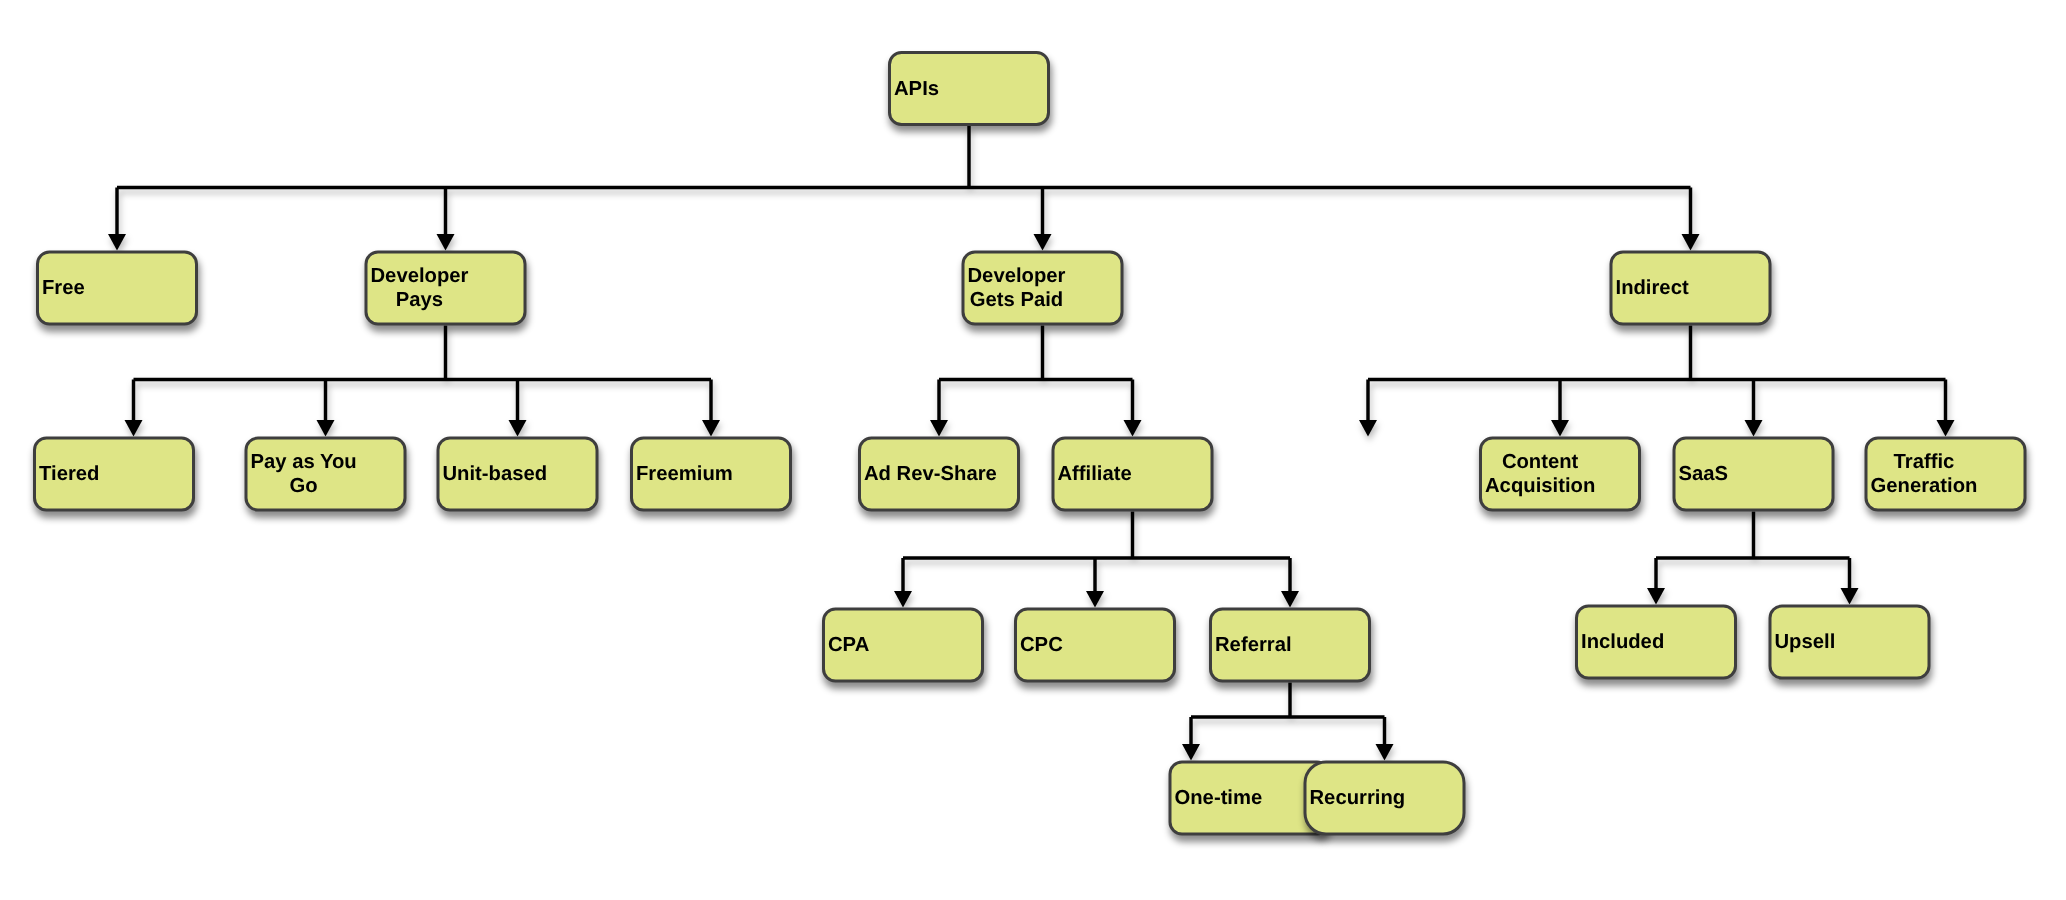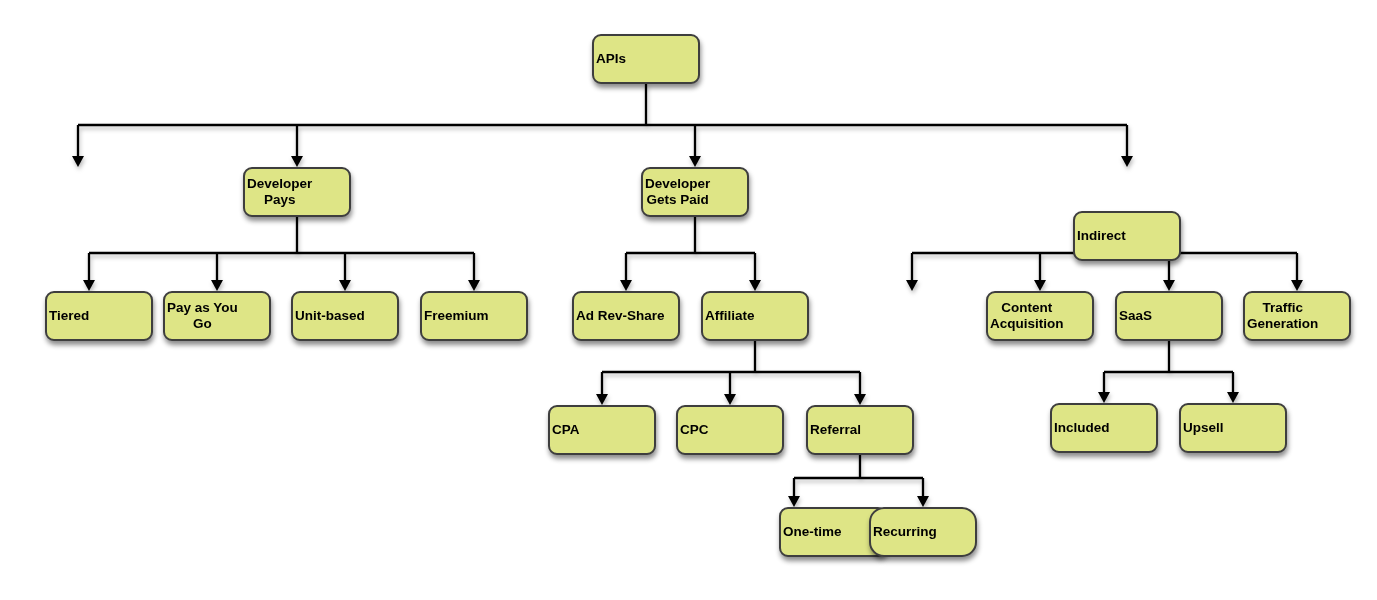--- a/index.html
+++ b/index.html
@@ -89,33 +89,36 @@
 
     <path d="M860 455 L860 478 M794 478 L923 478 M794 478 L794 497 M923 478 L923 497"></path>
     <polygon points="788,496 800,496 794,507"></polygon>
     <polygon points="917,496 929,496 923,507"></polygon>
   </svg>
 
   <div class="node" style="left:592px; top:34px;">
       <span class="label">APIs</span>
     </div>
 
+  <div class="node" style="left:24px; top:167px;">
+      <span class="label">Free</span>
+    </div>
   <div class="node" style="left:243px; top:167px;">
       <span class="label">Developer
 Pays</span>
     </div>
   <div class="node" style="left:641px; top:167px;">
       <span class="label">Developer
 Gets Paid</span>
     </div>
-  <div class="node" style="left:1073px; top:167px;margin-top:44px;">
+  <div class="node" style="left:1073px; top:167px;">
       <span class="label">Indirect</span>
     </div>
 
-  <div class="node" style="left:45px; top:291px;">
+  <div class="node" style="left:22px; top:291px;">
       <span class="label">Tiered</span>
     </div>
   <div class="node" style="left:163px; top:291px;">
       <span class="label">Pay as You
 Go</span>
     </div>
   <div class="node" style="left:291px; top:291px;">
       <span class="label">Unit-based</span>
     </div>
   <div class="node" style="left:420px; top:291px;">

